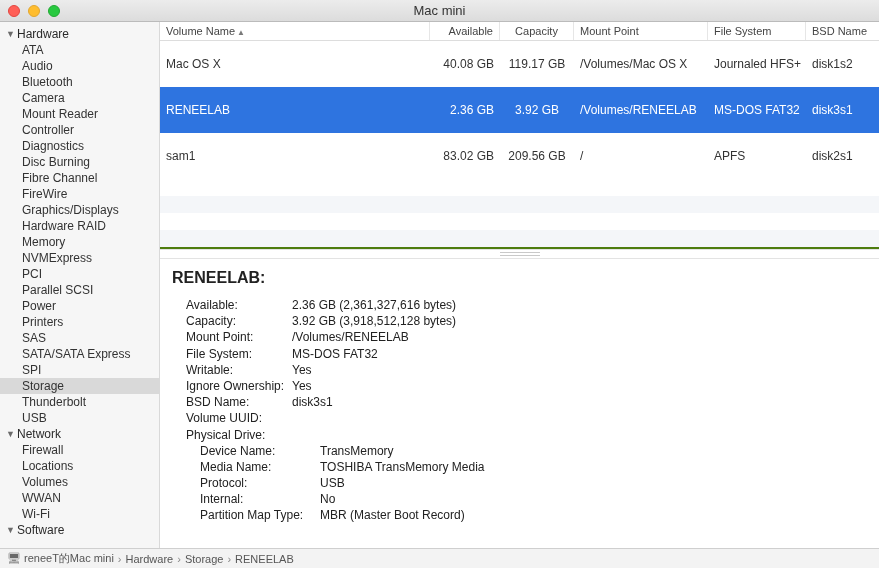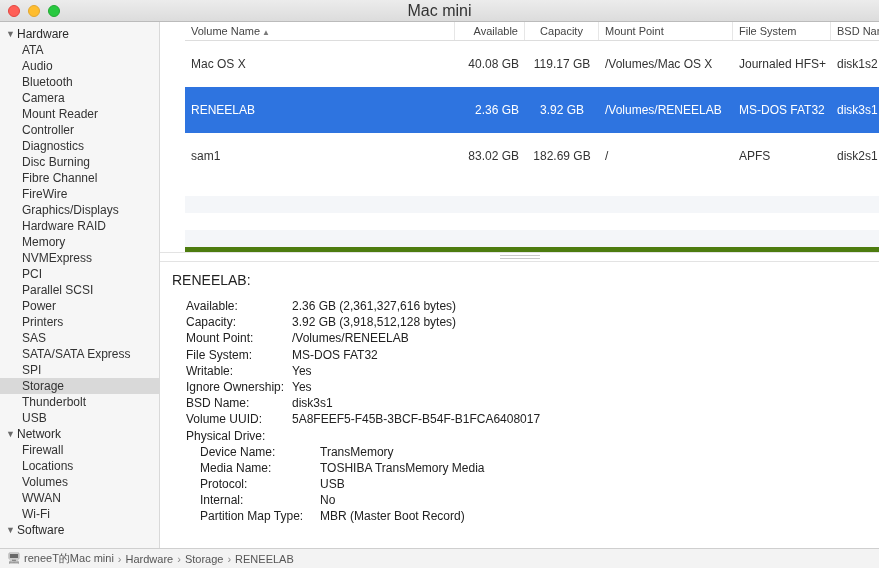--- a/index.html
+++ b/index.html
@@ -20,21 +20,21 @@
     border-bottom: 1px solid #bbb;
     display: flex;
     align-items: center;
     position: relative;
   }
   .traffic-lights { display: flex; gap: 8px; padding-left: 8px; }
   .tl { width: 12px; height: 12px; border-radius: 50%; }
   .tl.red { background: #ff5f57; border:1px solid #e24640;}
   .tl.yellow { background: #ffbd2e; border:1px solid #e2a62e;}
   .tl.green { background: #28c940; border:1px solid #22a933;}
-  .title { position:absolute; left:0; right:0; text-align:center; font-size:16px; color:#333;}
+  .title { position:absolute; left:0; right:0; text-align:center; font-size:13px; color:#333;}
   .body { flex:1; display:flex; min-height:0; }
   .sidebar {
     width: 160px;
     background: #f6f6f6;
     border-right: 1px solid #d9d9d9;
     overflow-y: auto;
     padding-top: 4px;
   }
   .group-header {
     display:flex; align-items:center;
@@ -43,37 +43,37 @@
     cursor: default;
   }
   .disclosure { display:inline-block; width:10px; font-size:9px; color:#6b6b6b; margin-right:1px;}
   .sidebar-item {
     padding: 1px 2px 1px 22px;
     cursor: default;
     white-space: nowrap;
   }
   .sidebar-item.selected { background: #d9d9d9; }
   .main { flex:1; display:flex; flex-direction:column; min-width:0;}
-  .table { border-bottom: 5px solid #4d7c0f; margin-left: 25px; }
+  .table { border-bottom: 2px solid #4d7c0f; }
   .thead { display:flex; background:#fff; border-bottom:1px solid #ddd;}
   .th { padding:3px 6px; font-size:11px; color:#444; border-right:1px solid #e6e6e6; white-space:nowrap; overflow:hidden;}
   .th:last-child{border-right:none;}
   .th .sort { font-size:8px; color:#7a7a7a; margin-left:2px;}
   .tbody { display:flex; flex-direction:column; }
   .tr { display:flex; padding:1px 0; }
   .td { padding:15px 6px; white-space:nowrap; overflow:hidden;}
   .tr.selected { background:#2e74e0; color:#fff;}
   .stripe { height:17px; }
   .stripe.alt { background:#f4f6f9; }
   .c0{flex:0 0 270px;} .c1{flex:0 0 70px; text-align:right;} .c2{flex:0 0 74px; text-align:center;}
   .c3{flex:0 0 134px;} .c4{flex:0 0 98px;} .c5{flex:1;}
   .splitter-area{ position:relative; height:10px; background:#fff; border-top:1px solid #e3e3e3; border-bottom:1px solid #e3e3e3; display:flex; justify-content:center; align-items:center;}
   .grip{ width:40px; height:4px; border-top:1px solid #c9c9c9; border-bottom:1px solid #c9c9c9;}
   .detail { flex:1; overflow:auto; padding:10px 12px; font-size:12px; color:#222;}
-  .detail h3{ font-size:14px; font-weight:normal; margin-bottom:10px;}
+  .detail h3{ font-size:16px; font-weight:bold; margin-bottom:10px;}
   .kv { display:flex; padding:0; line-height:1.35;}
   .kv .k { width:120px; padding-left:14px;}
   .klv2 .k { padding-left:28px; width:148px;}
   .footerbar{
     height:20px; border-top:1px solid #cfcfcf; background:#f3f3f3;
     display:flex; align-items:center; padding:0 8px; font-size:11px; color:#555; gap:4px;
   }
   .crumb-sep{ color:#888; }
   .crumb-icon{ width:12px; height:12px; display:inline-flex; align-items:center; justify-content:center; color:#6a6a6a;}
 </style>
@@ -158,21 +158,21 @@
             <div class="td c0">RENEELAB</div>
             <div class="td c1">2.36 GB</div>
             <div class="td c2">3.92 GB</div>
             <div class="td c3">/Volumes/RENEELAB</div>
             <div class="td c4">MS-DOS FAT32</div>
             <div class="td c5">disk3s1</div>
           </div>
           <div class="tr">
             <div class="td c0">sam1</div>
             <div class="td c1">83.02 GB</div>
-            <div class="td c2">182.69 GB</div>
+            <div class="td c2">209.56 GB</div>
             <div class="td c3">/</div>
             <div class="td c4">APFS</div>
             <div class="td c5">disk2s1</div>
           </div>
           <div class="stripe"></div>
           <div class="stripe alt"></div>
           <div class="stripe"></div>
           <div class="stripe alt"></div>
         </div>
     </div>
@@ -204,21 +204,20 @@
         <div class="kv">
           <div class="k">Ignore Ownership:</div>
           <div>Yes</div>
         </div>
         <div class="kv">
           <div class="k">BSD Name:</div>
           <div>disk3s1</div>
         </div>
         <div class="kv">
           <div class="k">Volume UUID:</div>
-          <div>5A8FEEF5-F45B-3BCF-B54F-B1FCA6408017</div>
         </div>
         <div class="kv">
           <div class="k">Physical Drive:</div>
         </div>
         <div class="kv klv2">
           <div class="k">Device Name:</div>
           <div>TransMemory</div>
         </div>
         <div class="kv klv2">
           <div class="k">Media Name:</div>

